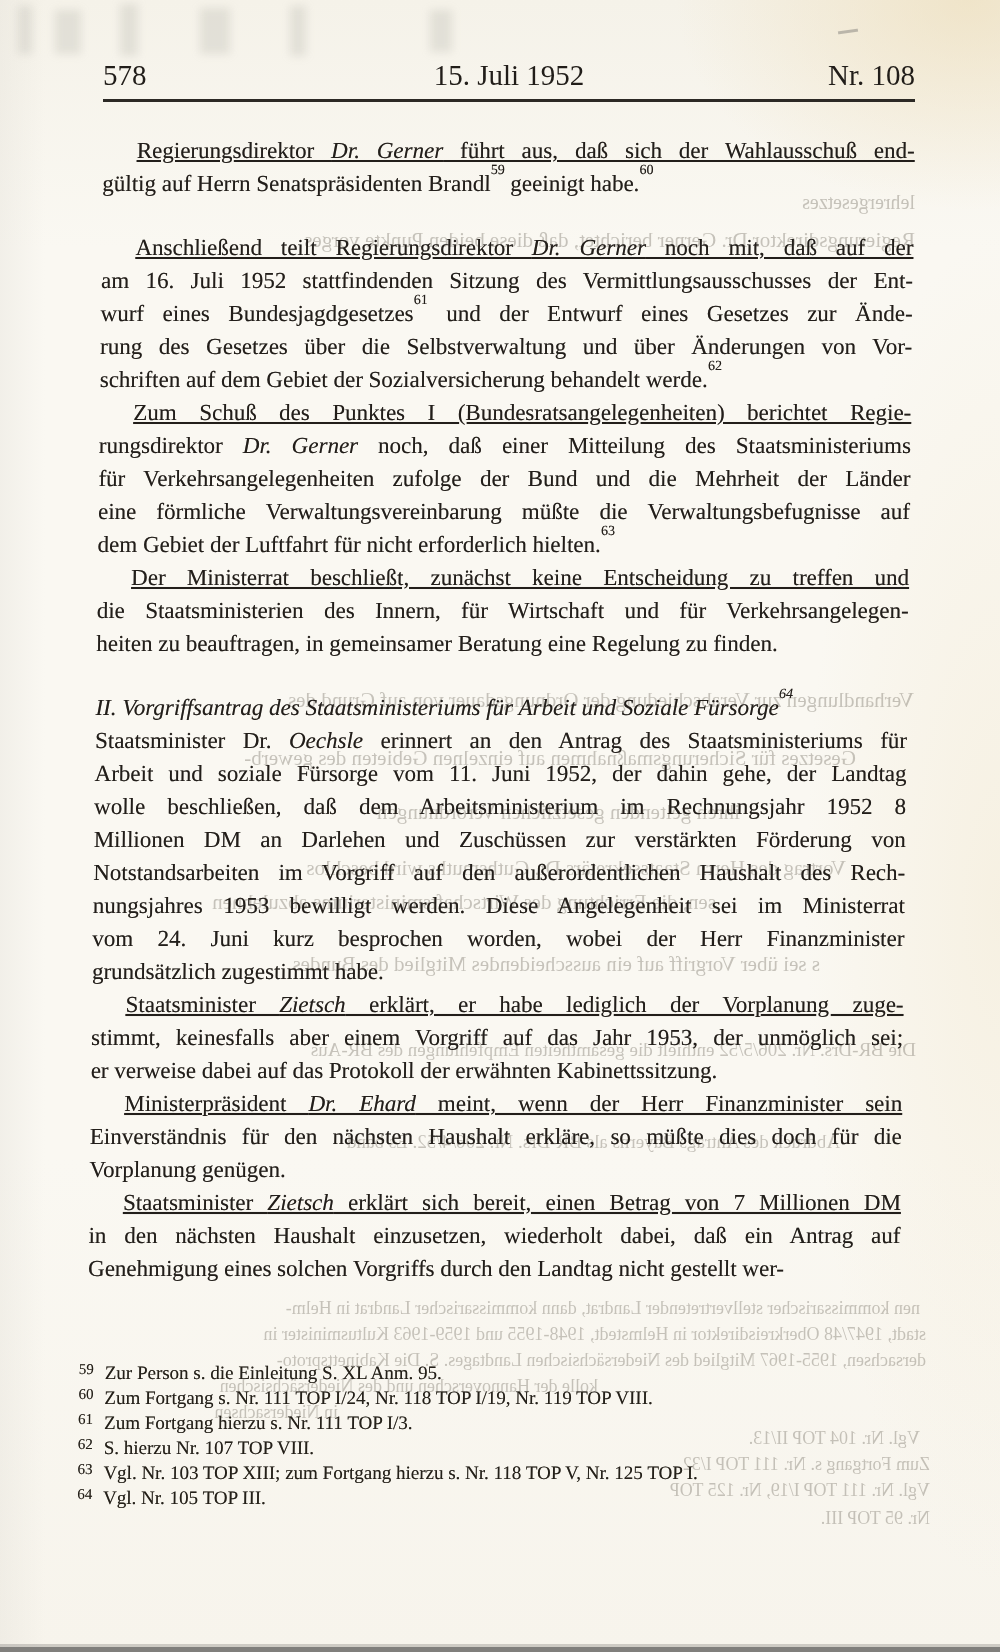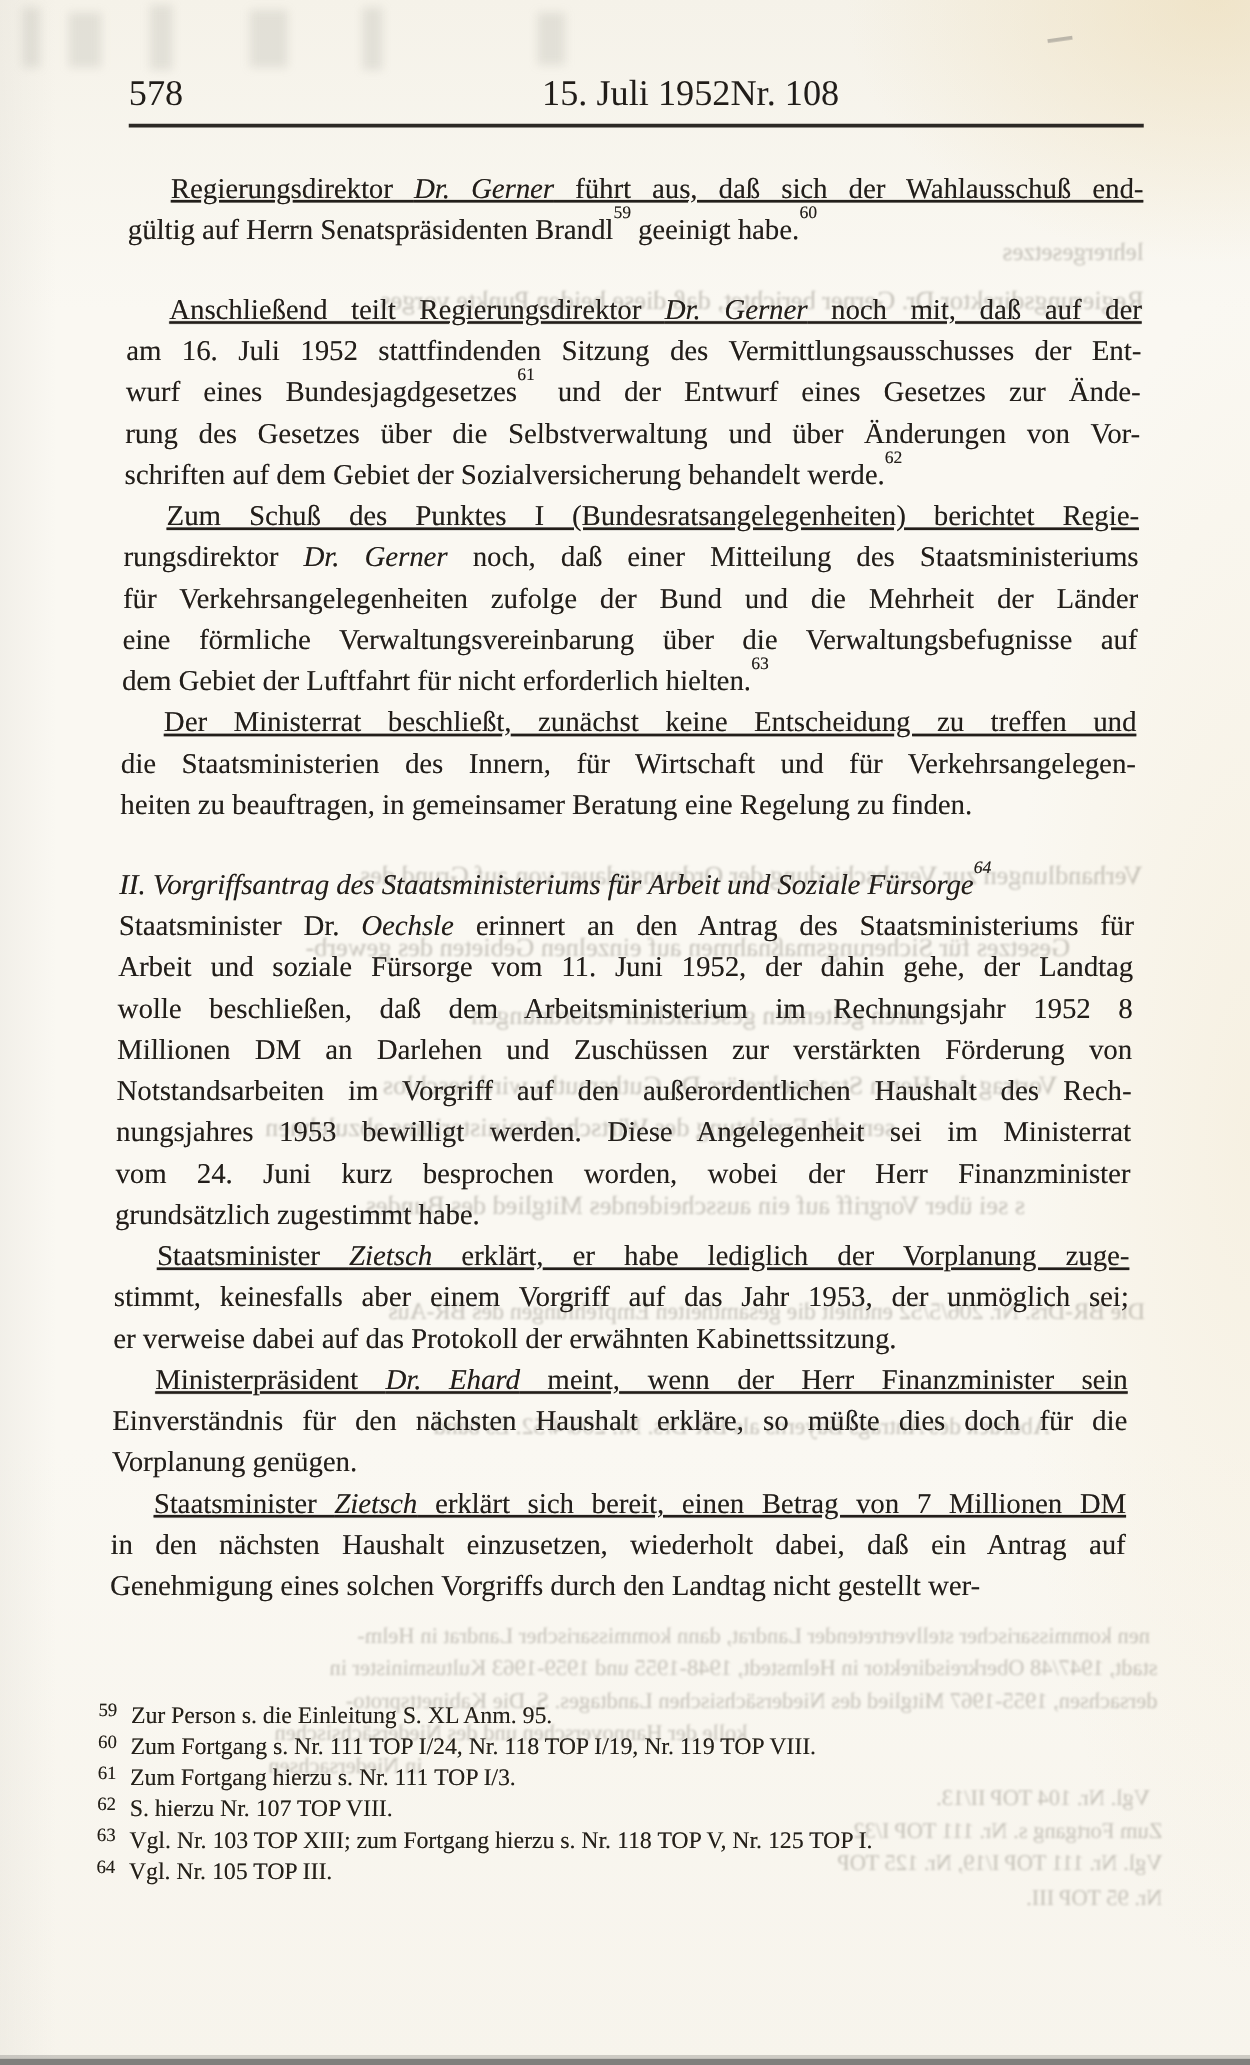--- a/index.html
+++ b/index.html
@@ -25,21 +25,21 @@
   .bottom-edge-soft{position:absolute;left:0;bottom:5px;width:100%;height:3px;background:rgba(128,127,124,0.35);}
 
   
   .header{
     position:absolute;top:60px;left:103px;width:812px;
     display:grid;grid-template-columns:1fr auto 1fr;align-items:baseline;
     font-size:29px;line-height:30px;color:#211d19;
     padding-bottom:9px;border-bottom:3px solid #2c2925;
   }
   .header .hd-center{text-align:right;}
-  .header .hd-right{}
+  .header .hd-right{text-align:right;}
 
   
   .text-block{
     position:absolute;top:134px;left:103px;width:812px;
     transform:skewX(-0.75deg);transform-origin:0 0;
   }
   .line{
     font-size:23px;height:33px;line-height:33px;
     text-align:justify;text-align-last:justify;
     white-space:normal;overflow:visible;
@@ -124,21 +124,21 @@
         <div class="line indent">Anschließend teilt Regierungsdirektor <i>Dr. Gerner</i> noch mit, daß auf der</div>
         <div class="line">am 16. Juli 1952 stattfindenden Sitzung des Vermittlungsausschusses der Ent-</div>
         <div class="line">wurf eines Bundesjagdgesetzes<sup>61</sup> und der Entwurf eines Gesetzes zur Ände-</div>
         <div class="line">rung des Gesetzes über die Selbstverwaltung und über Änderungen von Vor-</div>
         <div class="line last">schriften auf dem Gebiet der Sozialversicherung behandelt werde.<sup>62</sup></div>
       </div>
       <div class="para">
         <div class="line indent">Zum Schuß des Punktes I (Bundesratsangelegenheiten) berichtet Regie-</div>
         <div class="line">rungsdirektor <i>Dr. Gerner</i> noch, daß einer Mitteilung des Staatsministeriums</div>
         <div class="line">für Verkehrsangelegenheiten zufolge der Bund und die Mehrheit der Länder</div>
-        <div class="line">eine förmliche Verwaltungsvereinbarung über die Verwaltungsbefugnisse auf</div>
+        <div class="line">eine förmliche Verwaltungsvereinbarung müßte die Verwaltungsbefugnisse auf</div>
         <div class="line last">dem Gebiet der Luftfahrt für nicht erforderlich hielten.<sup>63</sup></div>
       </div>
       <div class="para">
         <div class="line indent">Der Ministerrat beschließt, zunächst keine Entscheidung zu treffen und</div>
         <div class="line">die Staatsministerien des Innern, für Wirtschaft und für Verkehrsangelegen-</div>
         <div class="line last">heiten zu beauftragen, in gemeinsamer Beratung eine Regelung zu finden.</div>
       </div>
       <div class="para gap heading">
         <div class="line last">II. Vorgriffsantrag des Staatsministeriums für Arbeit und Soziale Fürsorge<sup>64</sup></div>
       </div>

